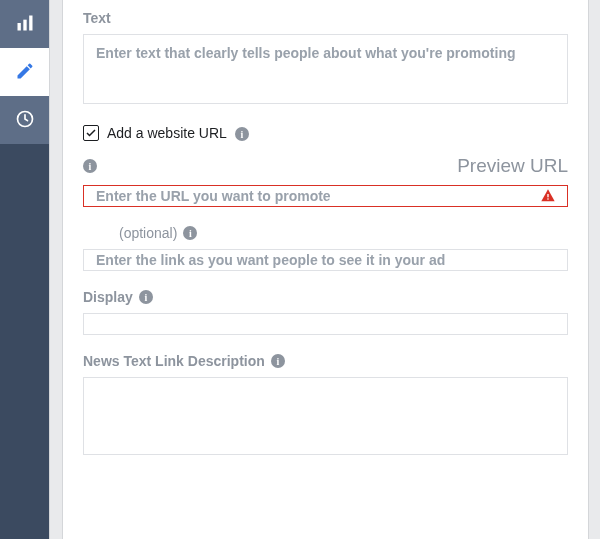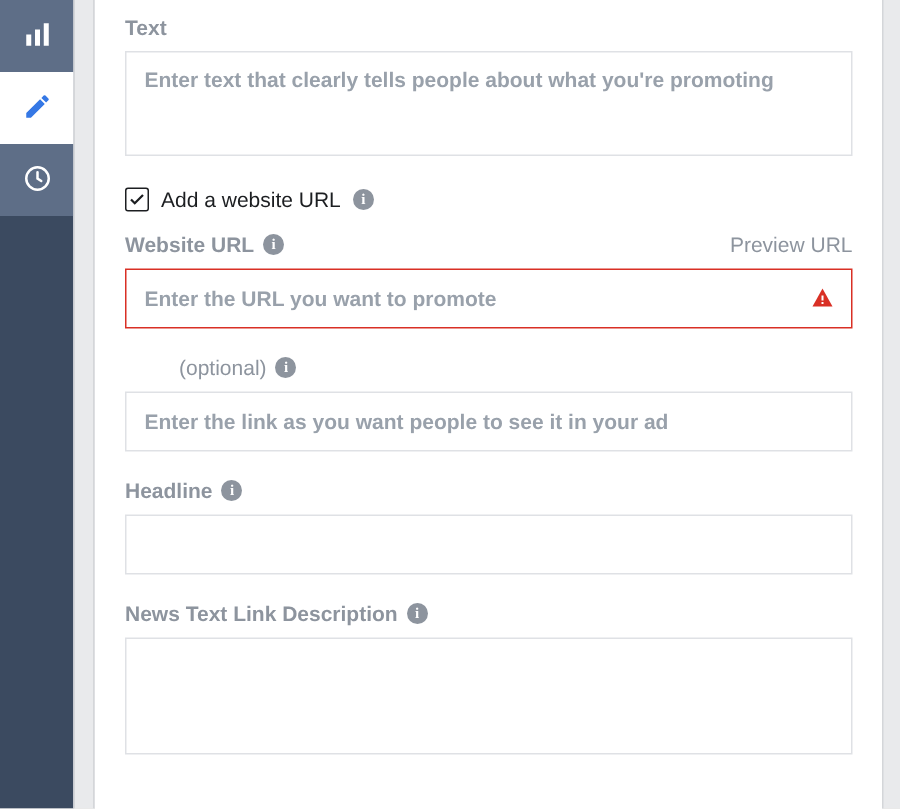--- a/index.html
+++ b/index.html
@@ -100,21 +100,21 @@
       font-size: 10px;
       font-weight: bold;
       display: inline-flex;
       align-items: center;
       justify-content: center;
       font-style: normal;
       font-family: Georgia, serif;
     }
     .preview-link {
       color: #8d949e;
-      font-size: 14px;
+      font-size: 19px;
       cursor: pointer;
     }
     .text-input, .textarea-input {
       width: 100%;
       border: 1px solid #dfe1e5;
       background: #fff;
       padding: 10px 12px;
       font-size: 14px;
       font-family: inherit;
       color: #1c1e21;
@@ -124,21 +124,21 @@
     .text-input::placeholder, .textarea-input::placeholder {
       color: #99a1ab;
     }
     .textarea-input.text-area {
       height: 70px;
     }
     .textarea-input.desc-area {
       height: 78px;
     }
     .text-input {
-      height: 40px;
+      height: 22px;
     }
     .text-input.error {
       border: 1px solid #d93025;
     }
     .input-wrap {
       position: relative;
     }
     .warn-icon {
       position: absolute;
       right: 12px;
@@ -147,21 +147,21 @@
       color: #d93025;
     }
     .warn-icon svg {
       width: 16px;
       height: 16px;
       fill: currentColor;
       display: block;
     }
     .checkbox-row {
       display: flex;
-      align-items: center;
+      align-items: flex-end;
       gap: 8px;
       margin-bottom: 14px;
     }
     .checkbox {
       width: 16px;
       height: 16px;
       border: 1px solid #1c1e21;
       border-radius: 2px;
       display: flex;
       align-items: center;
@@ -231,21 +231,20 @@
             <polyline points="4 12 9 17 20 6"></polyline>
           </svg>
       </div>
       <span class="checkbox-label">Add a website URL</span>
       <span class="info-icon">i</span>
     </div>
 
     <div class="field">
       <div class="field-label-row">
         <div class="field-label">
-          <span>Website URL</span>
           <span class="info-icon">i</span>
         </div>
         <span class="preview-link">Preview URL</span>
       </div>
       <div class="input-wrap">
         <input type="text" class="text-input error" placeholder="Enter the URL you want to promote" style="">
         <span class="warn-icon">
           <svg viewBox="0 0 24 24">
               <path d="M12 2 L22 20 L2 20 Z"></path>
               <rect x="11" y="9" width="2" height="5" fill="#fff"></rect>
@@ -261,21 +260,21 @@
           <span class="optional">(optional)</span>
           <span class="info-icon">i</span>
         </div>
       </div>
       <input type="text" class="text-input" placeholder="Enter the link as you want people to see it in your ad" style="">
     </div>
 
     <div class="field">
       <div class="field-label-row">
         <div class="field-label">
-          <span>Headline</span>
+          <span>Display</span>
           <span class="info-icon">i</span>
         </div>
       </div>
       <input type="text" class="text-input" style="">
     </div>
 
     <div class="field">
       <div class="field-label-row">
         <div class="field-label">
           <span>News Text Link Description</span>

